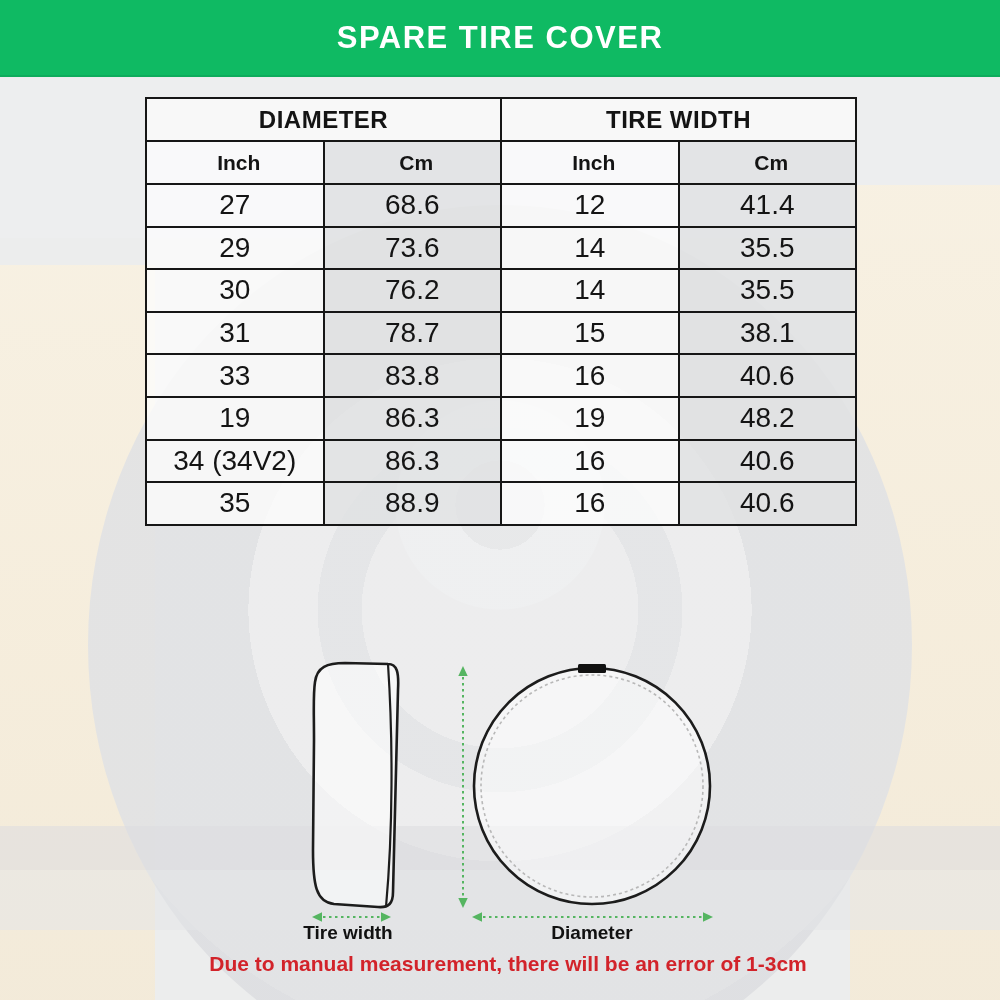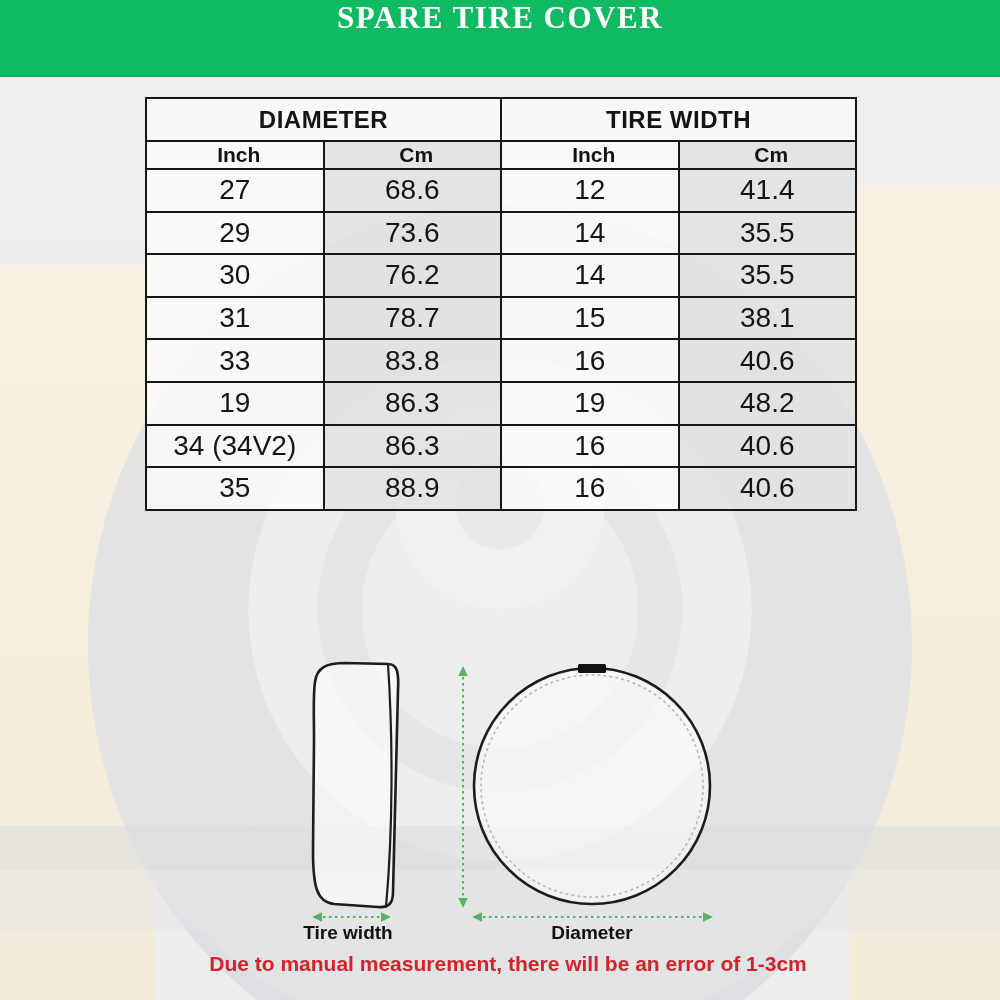--- a/index.html
+++ b/index.html
@@ -27,44 +27,43 @@
       rgba(221,222,225,0) 87%);
     opacity:.9;}
   .bg-hub{position:absolute;left:395px;top:400px;width:210px;height:210px;border-radius:50%;
     background:radial-gradient(circle,#e7e8e9 0 30%,#eff0f1 30% 70%,rgba(239,240,241,0) 71%);opacity:.9;}
   .bg-bumper{position:absolute;left:0;top:826px;width:100%;height:44px;background:#dcdde0;opacity:.55;}
   .bg-bumper2{position:absolute;left:0;top:870px;width:100%;height:60px;background:#e4e5e7;opacity:.5;}
 
   
   .banner{
     position:absolute;left:0;top:0;width:100%;height:77px;z-index:2;
-    display:flex;justify-content:center;
+    display:flex;align-items:center;justify-content:center;
     border-bottom:2px solid rgba(0,0,0,0.07);
-    font-family:Liberation Serif, serif;
   }
   .banner h1{
     margin:0;color:#ffffff;font-size:31px;font-weight:bold;
     letter-spacing:1.5px;
   }
 
   
   .table-wrap{position:absolute;left:145px;top:97px;width:712px;z-index:2;}
   table.size-table{
     width:100%;border-collapse:collapse;table-layout:fixed;
     border:2px solid #161616;
   }
   .size-table th,.size-table td{
     border:2px solid #161616;text-align:center;vertical-align:middle;
     color:#141414;padding:0;
   }
   .size-table thead tr.group-row th{
     height:43px;font-size:24px;font-weight:bold;letter-spacing:.5px;
     background:rgba(250,250,250,0.82);
   }
-  .size-table thead tr.sub-row th{height:28px;font-size:21px;font-weight:bold;padding-left:8px;}
+  .size-table thead tr.sub-row th{height:43px;font-size:21px;font-weight:bold;padding-left:8px;}
   .size-table tbody td{height:42.6px;font-size:28px;font-weight:500;}
   .col-inch{background:rgba(253,253,253,0.78);}
   .col-cm{background:rgba(224,225,227,0.78);}
 
   
   .diagram-svg{position:absolute;left:0;top:650px;width:1000px;height:300px;z-index:2;}
   .diagram-label{
     position:absolute;z-index:2;color:#111;font-size:19px;font-weight:bold;
     transform:translateX(-50%);white-space:nowrap;
   }

